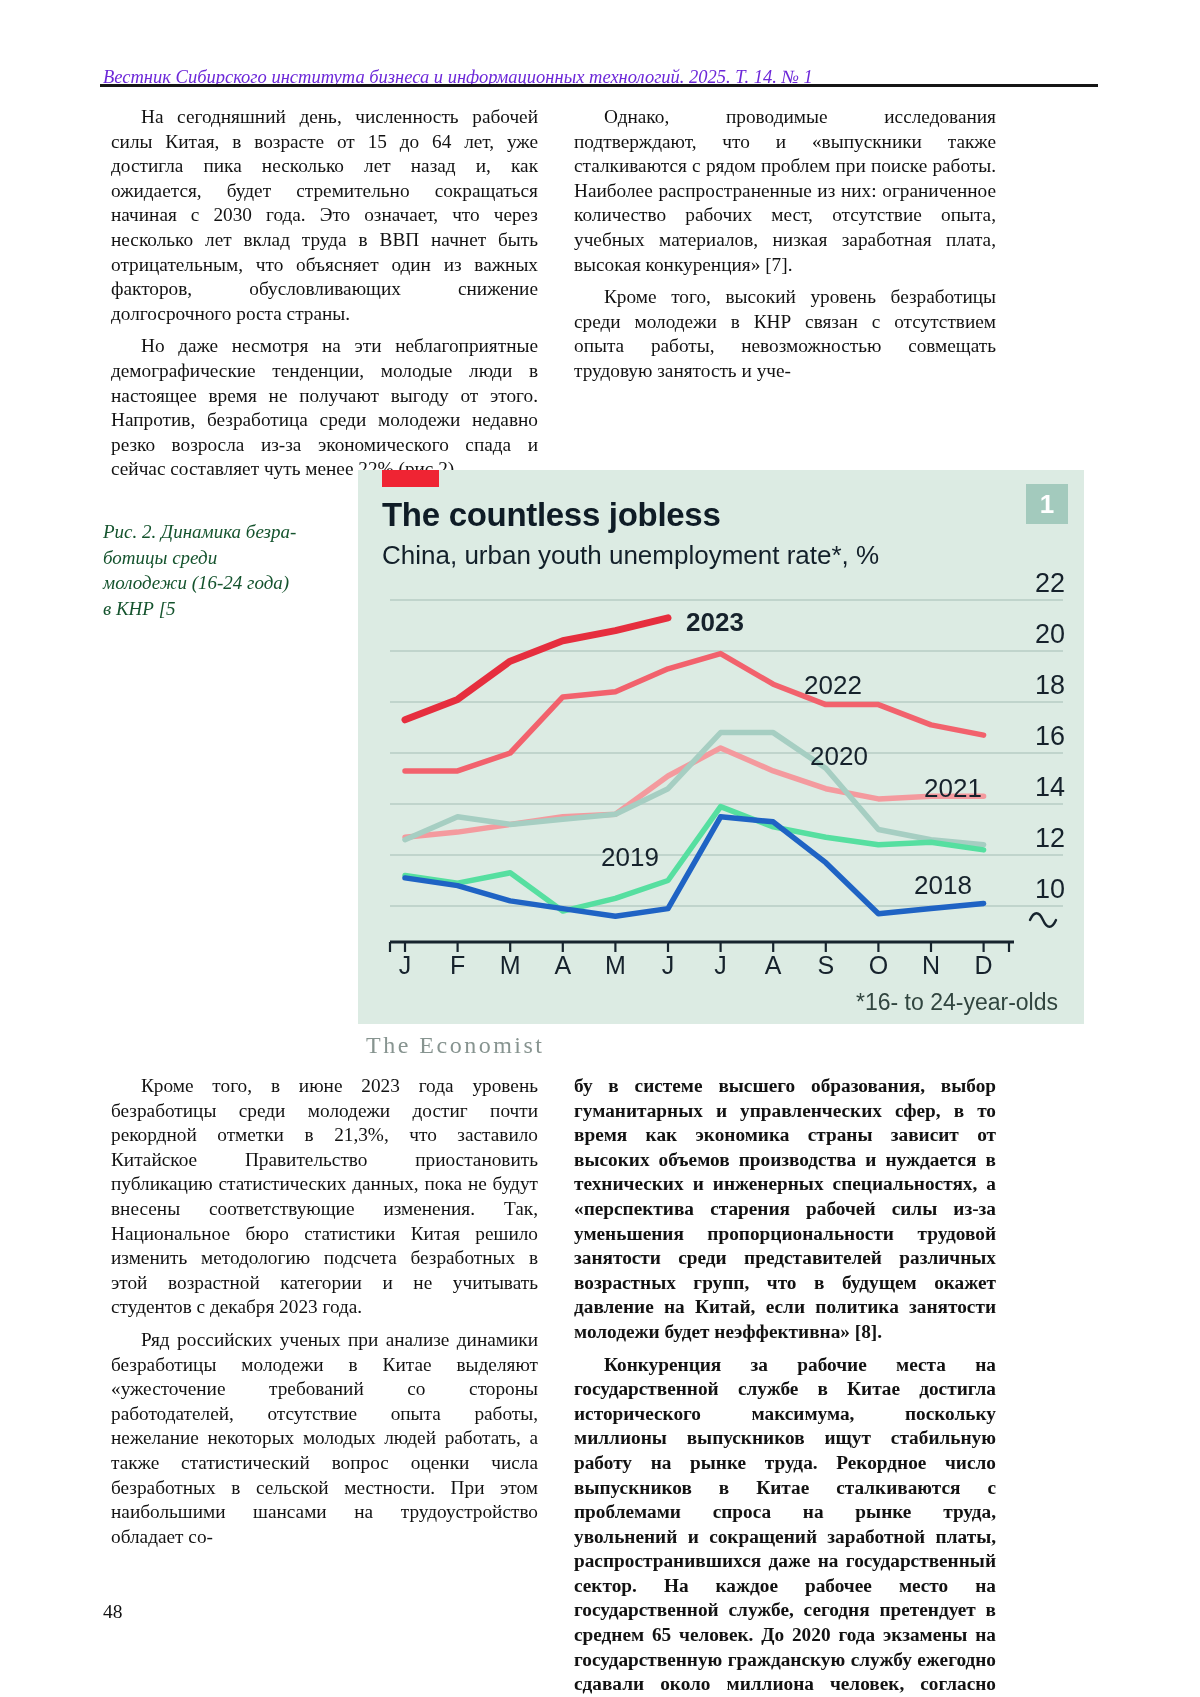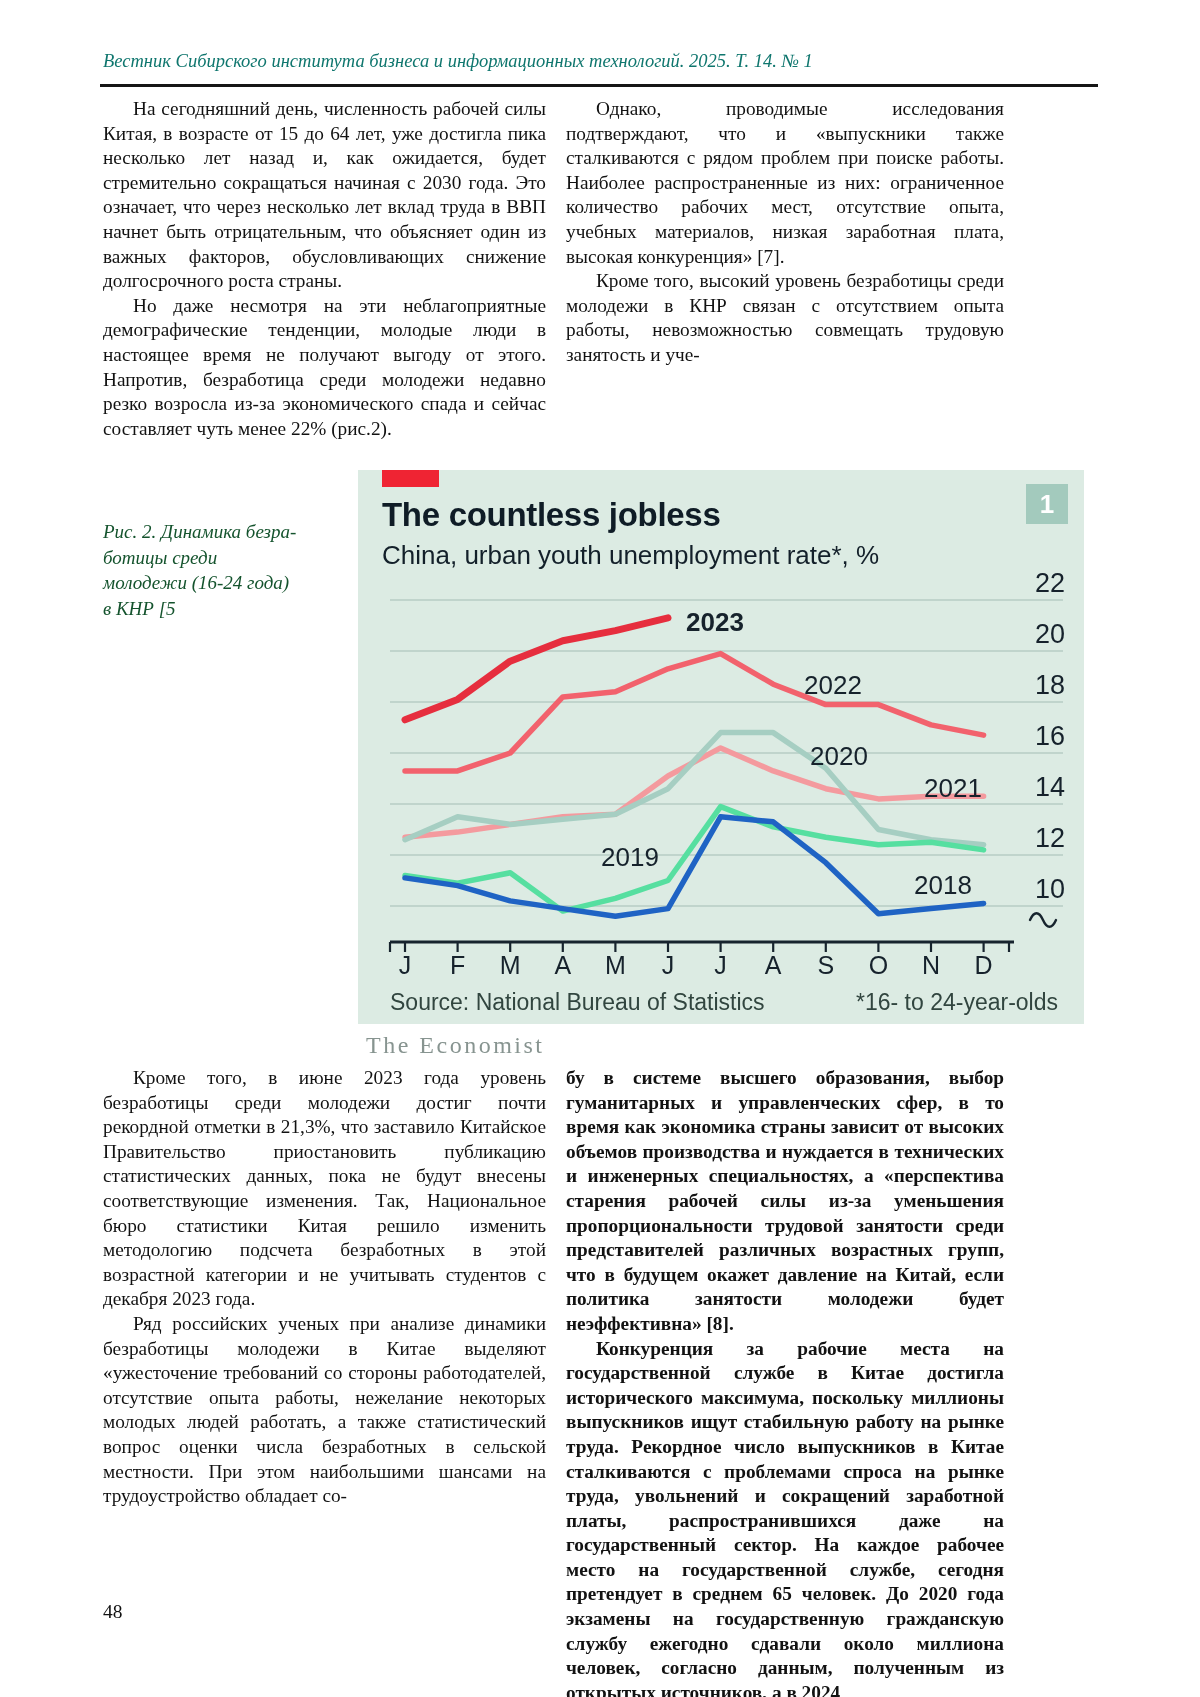--- a/index.html
+++ b/index.html
@@ -2,28 +2,28 @@
 <html><head>
 <meta charset="utf-8">
 <style>
   html,body{margin:0;padding:0;}
   body{
     width:1200px;height:1697px;position:relative;background:#ffffff;
     font-family:"Liberation Serif",serif;color:#121212;overflow:hidden;
   }
   .abs{position:absolute;}
   .journal-header{
-    left:103px;top:50px;width:1000px;
-    font:italic 18.5px/23px "Liberation Serif",serif;color:#0f766e;
+    left:103px;top:66px;width:1000px;
+    font:italic 18.5px/23px "Liberation Serif",serif;color:#6d28d9;
   }
   .header-rule{left:100px;top:84px;width:998px;height:3px;background:#161616;}
   .body-text{
     font-size:19.3px;line-height:24.6px;text-align:justify;color:#121212;
   }
-  .body-text p{margin:0;}
+  .body-text p{margin:8px;}
   .body-text p.ind{text-indent:30px;}
   .col-top-left{left:103px;top:97px;width:443px;}
   .col-top-right{left:566px;top:97px;width:438px;}
   .col-bot-left{left:103px;top:1066px;width:443px;}
   .col-bot-right{left:566px;top:1066px;width:438px;font-weight:bold;}
   .fig-caption{
     left:103px;top:519px;width:198px;
     font:italic 19px/25.5px "Liberation Serif",serif;color:#14532d;
   }
   .chart{
@@ -132,21 +132,20 @@
       <text x="446" y="224" font-size="26" fill="#16222c">2022</text>
       <text x="566" y="327" font-size="26" fill="#16222c">2021</text>
       <text x="452" y="295" font-size="26" fill="#16222c">2020</text>
       <text x="243" y="396" font-size="26" fill="#16222c">2019</text>
       <text x="556" y="424" font-size="26" fill="#16222c">2018</text>
     </svg>
   <div class="chart-tab" style="background: rgb(239, 36, 51);"></div>
   <div class="chart-title">The countless jobless</div>
   <div class="chart-sub">China, urban youth unemployment rate*, %</div>
   <div class="chart-badge" style="background: rgb(163, 202, 189);">1</div>
-  <div class="chart-src">Source: National Bureau of Statistics</div>
   <div class="chart-fn">*16- to 24-year-olds</div>
 </div>
 
 <div class="abs economist-brand">The Economist</div>
 
 <div class="abs body-text col-bot-left">
   <p class="ind">Кроме того, в июне 2023 года уровень безработицы среди молодежи достиг почти рекордной отметки в 21,3%, что заставило Китайское Правительство приостановить публикацию статистических данных, пока не будут внесены соответствующие изменения. Так, Национальное бюро статистики Китая решило изменить методологию подсчета безработных в этой возрастной категории и не учитывать студентов с декабря 2023 года.</p>
   <p class="ind">Ряд российских ученых при анализе динамики безработицы молодежи в Китае выделяют «ужесточение требований со стороны работодателей, отсутствие опыта работы, нежелание некоторых молодых людей работать, а также статистический вопрос оценки числа безработных в сельской местности. При этом наибольшими шансами на трудоустройство обладает со-</p>
 </div>
 

